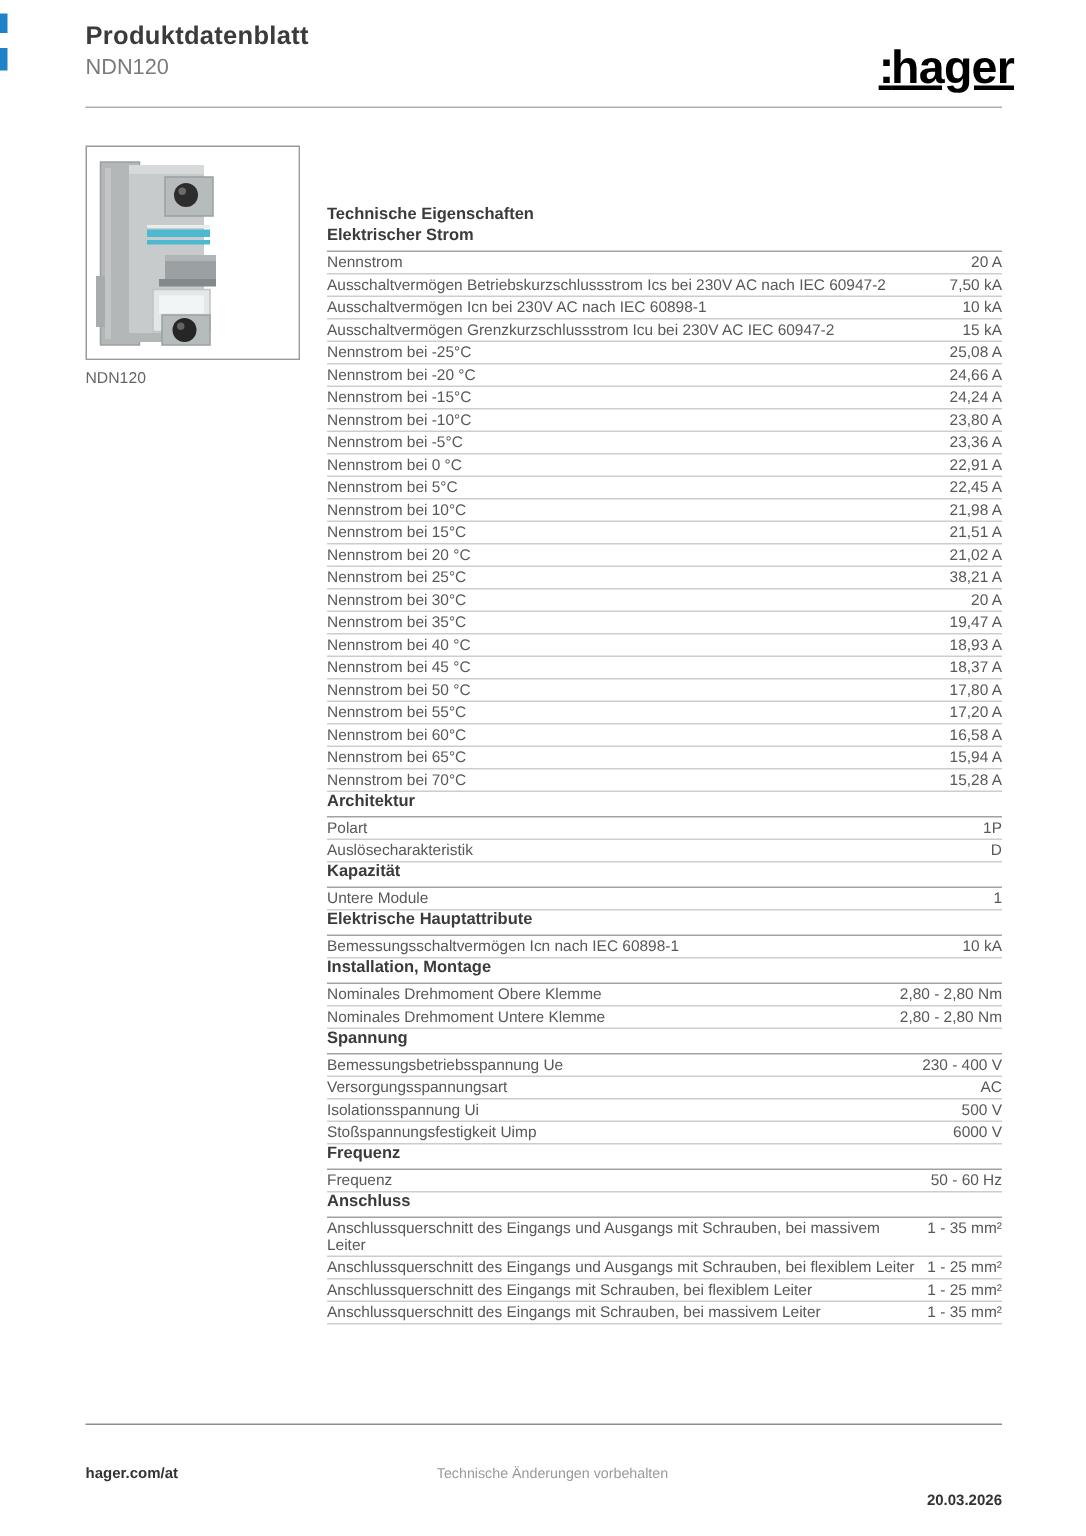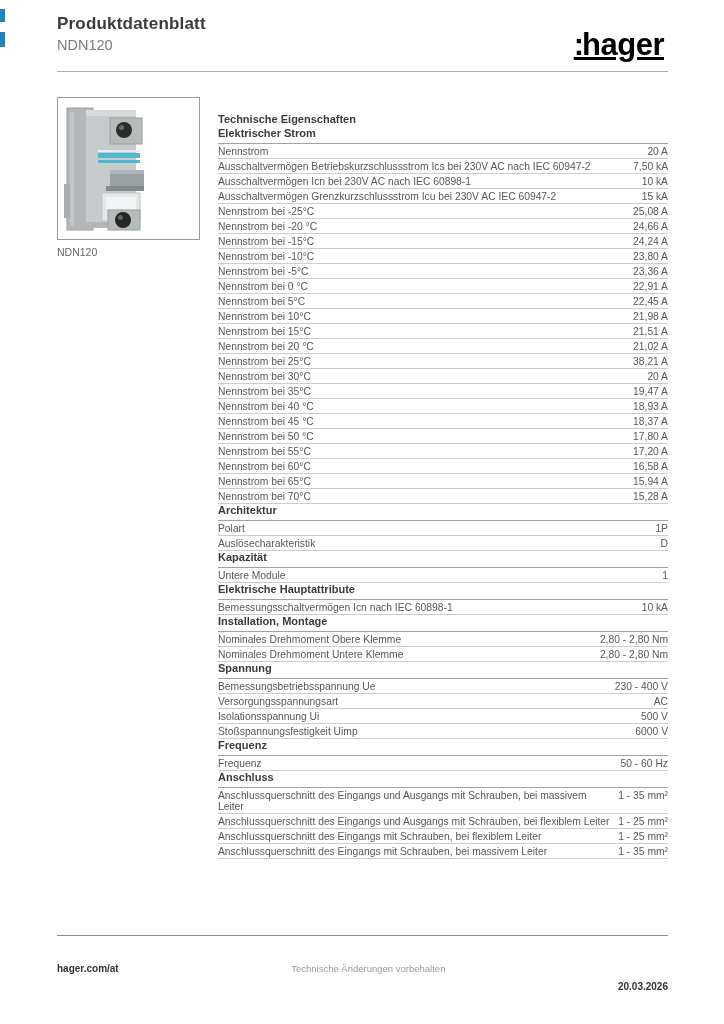--- a/index.html
+++ b/index.html
@@ -11,52 +11,52 @@
   }
   .page { width: 724px; height: 1024px; position: relative; background: #fff; }
 
   
   .edge-colon { position: absolute; left: 0; top: 9px; width: 5px; }
   .edge-colon .dot { display: block; width: 5px; height: 13px; background: #1d82c8; }
   .edge-colon .dot2 { margin-top: 10px; height: 15px; }
 
   header {
     display: flex; justify-content: space-between; align-items: flex-start;
-    padding: 14px 60px 0 57px;
+    padding: 14px 48px 0 57px;
   }
   .h-title { font-size: 17px; font-weight: bold; color: #3b3b3b; letter-spacing: .2px; }
   .h-sub { font-size: 14.5px; color: #7b7b7b; margin-top: 3px; }
   .logo { font-size: 31px; font-weight: bold; color: #000000; line-height: 30px; letter-spacing: -0.5px; margin-top: 16px; text-decoration: underline; }
   .logo .logo-colon { letter-spacing: -2px; }
   .header-rule { margin: 11px 56px 0 57px; height: 0; border-top: 1px solid #adadad; }
 
   .main { display: flex; padding: 25px 56px 0 57px; }
   aside { width: 161px; flex: 0 0 161px; }
   .img-box { width: 143px; height: 143px; border: 1px solid #9a9a9a; background: #fff; }
   .img-caption { font-size: 10.5px; color: #666; margin-top: 6px; }
 
   .content { flex: 1 1 auto; }
   .prod-title { font-size: 11px; font-weight: bold; color: #3b3b3b; }
-  .tech-title { font-size: 11px; font-weight: bold; color: #3b3b3b; margin-top: 16px; }
+  .tech-title { font-size: 11px; font-weight: bold; color: #3b3b3b; margin-top: 40px; }
   #sections { margin-top: 2px; }
 
   .section { margin-top: 0; }
   .section-header {
     font-size: 11px; font-weight: bold; color: #3b3b3b;
     padding-bottom: 4px; border-bottom: 1px solid #a2a2a2;
   }
   .spec-row {
     display: flex; justify-content: space-between; align-items: baseline;
     font-size: 10.3px; color: #585858; line-height: 11px;
     padding: 2px 0 1px 0; border-bottom: 1px solid #cdcdcd;
   }
   .spec-row .lbl { text-align: left; padding-right: 8px; }
   .spec-row .val { text-align: center; white-space: nowrap; }
 
-  footer { position: absolute; left: 0; right: 0; bottom: 32px; }
+  footer { position: absolute; left: 0; right: 0; bottom: 18px; }
   .footer-rule { margin: 0 56px 0 57px; border-top: 1px solid #8c8c8c; }
   .footer-row {
     display: flex; justify-content: space-between; align-items: center;
     padding: 9px 56px 0 57px;
   }
   .f-left { font-size: 10px; font-weight: bold; color: #333; }
   .f-center { font-size: 9.5px; color: #999; }
   .f-right { font-size: 10px; font-weight: bold; color: #333; margin-top: 36px; }
 </style>
 </head>

